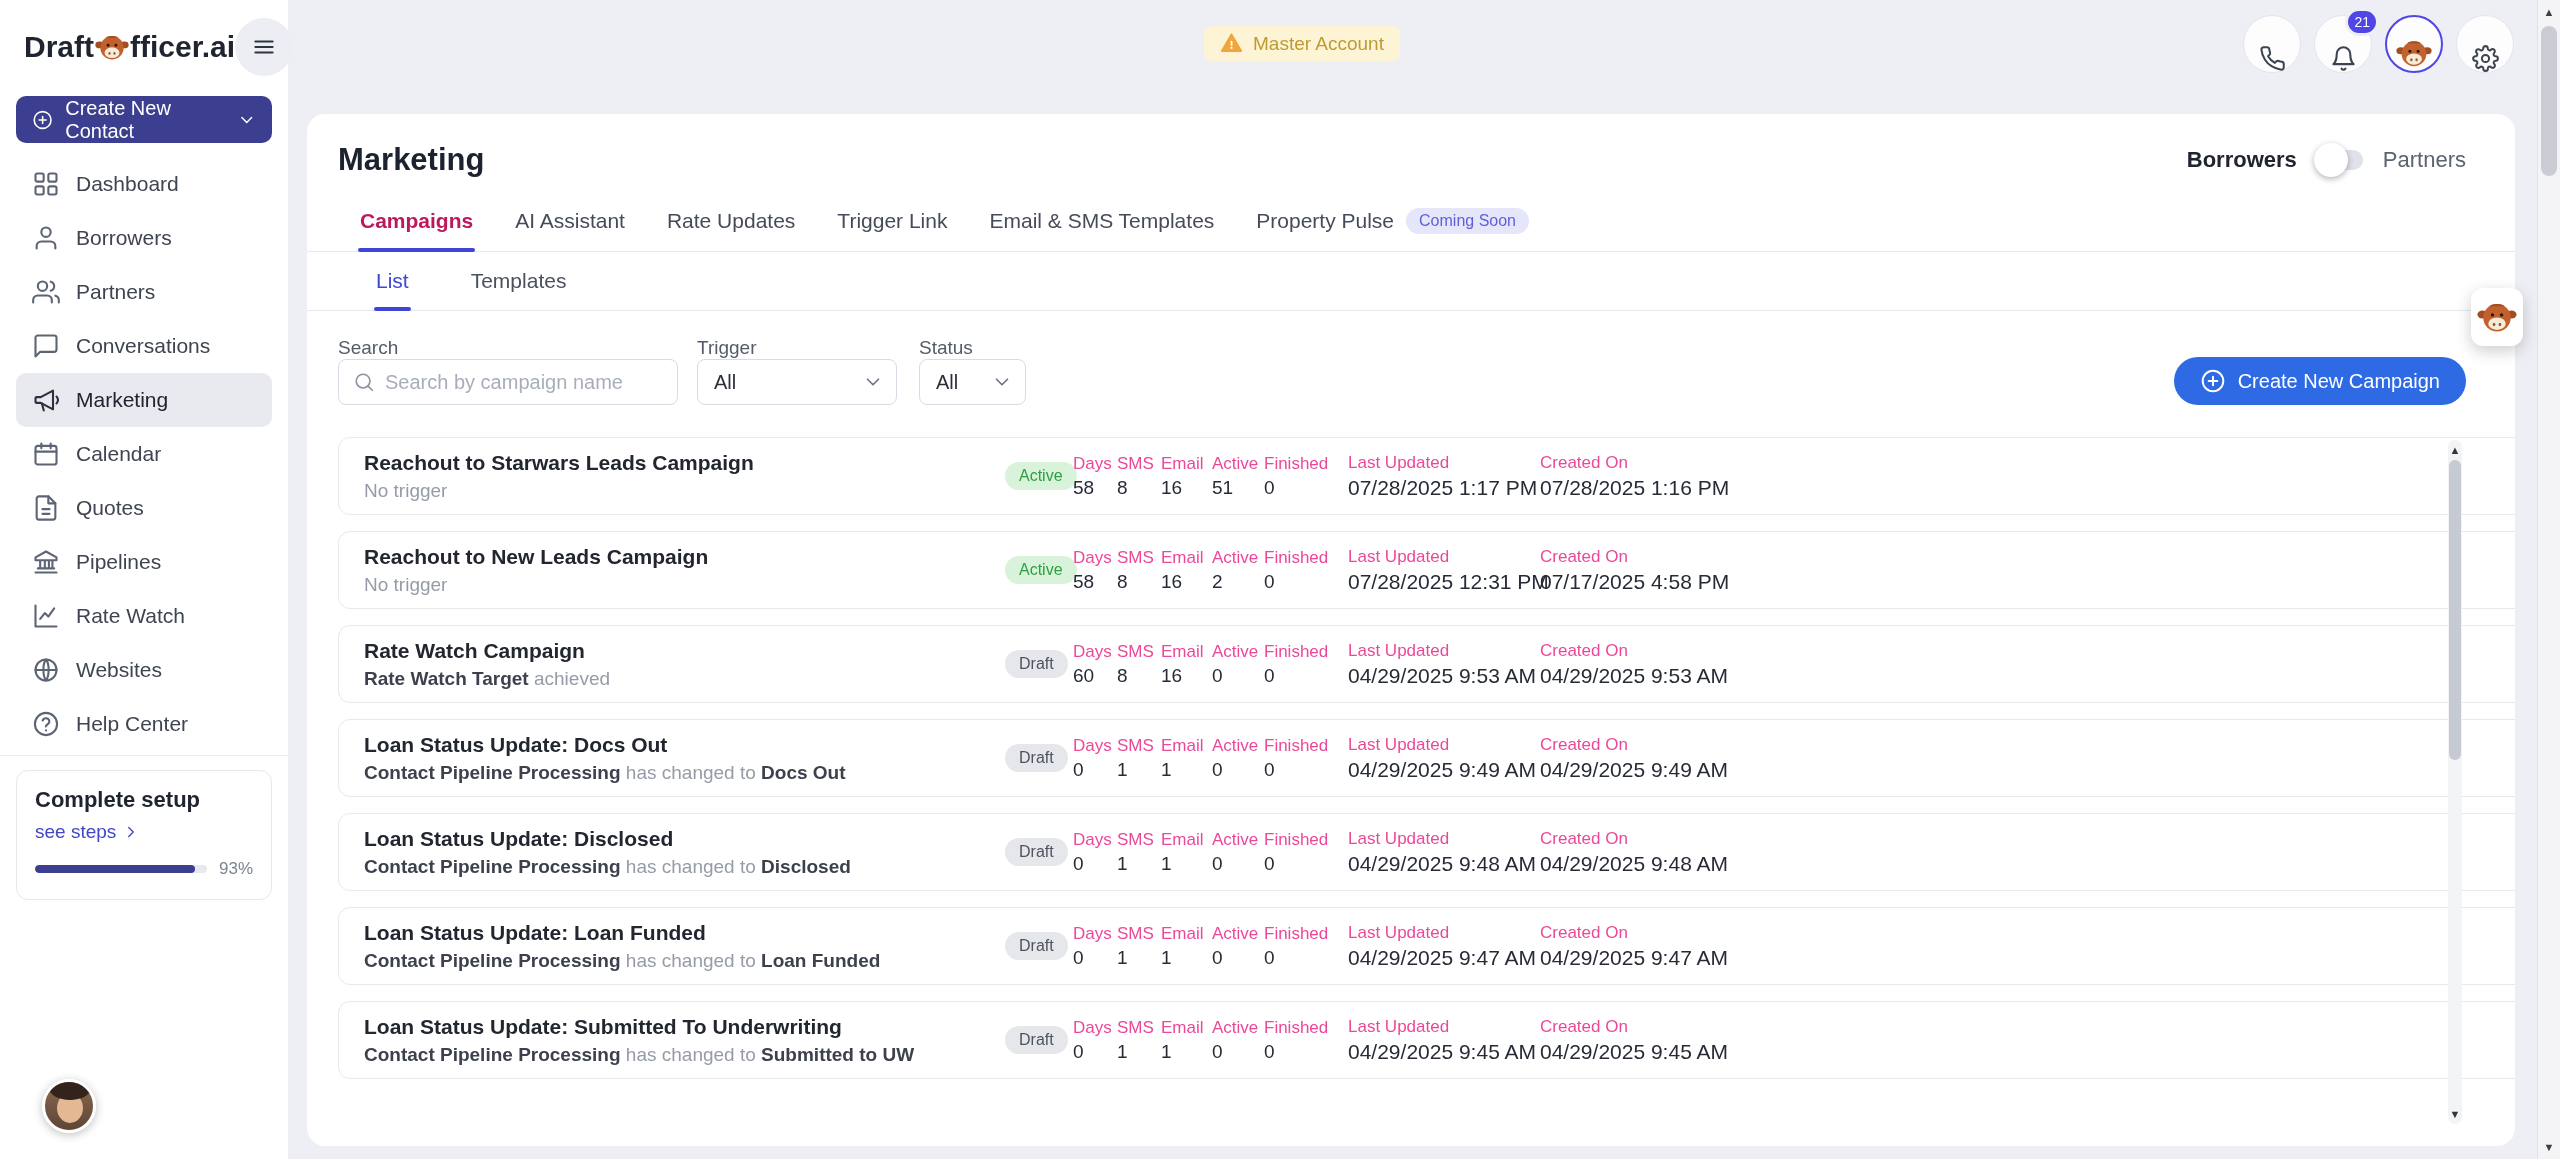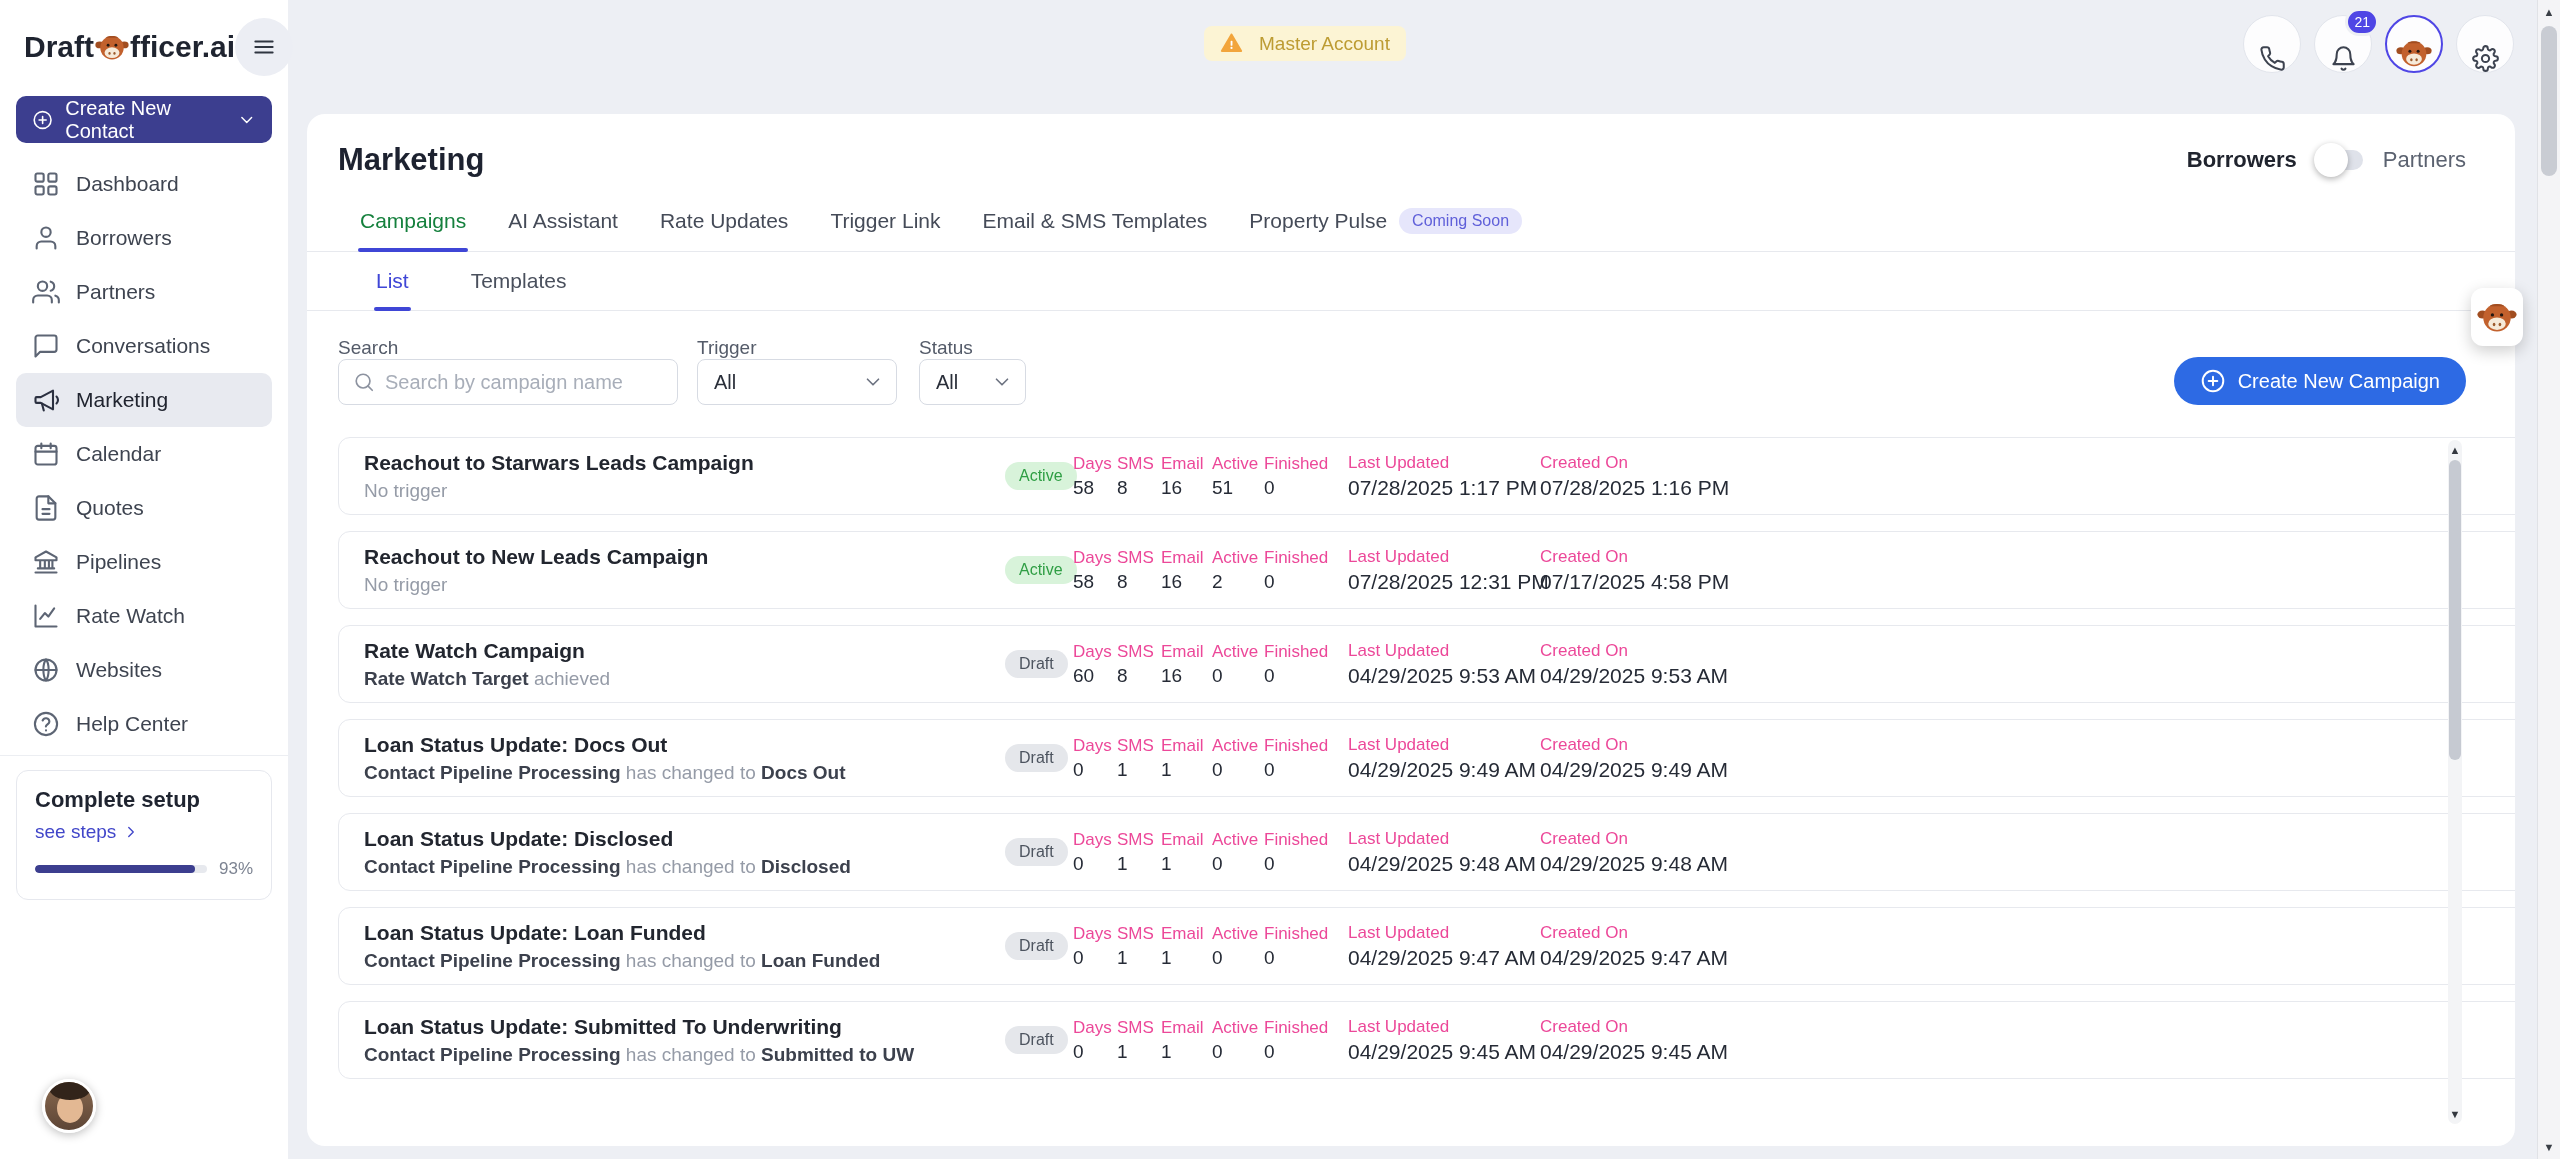--- a/index.html
+++ b/index.html
@@ -47,21 +47,21 @@
     width: 54px; height: 54px; border-radius: 50%; position: relative; overflow: hidden;
     background: linear-gradient(180deg, #8a6a4f, #5d4536);
     border: 3px solid #fff; box-shadow: 0 2px 10px rgba(0,0,0,.25); cursor: pointer;
   }
   .avatar::before { content: ""; position: absolute; left: 12px; top: 11px; width: 26px; height: 30px; border-radius: 50%; background: #e3b893; }
   .avatar::after  { content: ""; position: absolute; left: 4px; top: -6px; width: 42px; height: 24px; border-radius: 50%; background: #32241a; }
 
   
   .master-pill {
     position: absolute; left: 1204px; top: 26px; height: 35px; z-index: 3;
-    background: #fcf4d4; border-radius: 8px; display: flex; align-items: center; gap: 16px;
+    background: #fcf4d4; border-radius: 8px; display: flex; align-items: center; gap: 10px;
     padding: 0 16px; font-size: 19px; color: #bd9c33; font-weight: 500;
   }
   .header-icons { position: absolute; top: 15px; right: 46px; display: flex; align-items: center; gap: 13px; z-index: 3; }
   .icon-btn {
     width: 58px; height: 58px; border-radius: 50%; background: #fdfdfe; border: 1.5px solid #e2e5ec;
     display: flex; align-items: flex-end; justify-content: center; position: relative; cursor: pointer;
   }
   .icon-btn svg.stroke-i { width: 27px; height: 27px; color: #3d4350; }
   .icon-btn.mascot { border: 2px solid #4f46e5; }
   .bell-badge {
@@ -78,21 +78,21 @@
   .card-head { display: flex; align-items: center; justify-content: space-between; padding: 28px 49px 0 31px; }
   .page-title { font-size: 31px; font-weight: bold; color: #1d2230; }
   .audience { display: flex; align-items: center; gap: 20px; font-size: 22px; }
   .aud-left { font-weight: bold; color: #20242e; }
   .aud-right { color: #5b6270; }
   .switch { width: 46px; height: 20px; border-radius: 10px; background: #dfe2ea; position: relative; cursor: pointer; }
   .switch .knob { position: absolute; left: -3px; top: -7px; width: 34px; height: 34px; border-radius: 50%; background: #fff; box-shadow: 0 2px 6px rgba(0,0,0,.3); }
 
   .tabs { display: flex; gap: 38px; padding: 0 49px 0 51px; margin-top: 18px; border-bottom: 1px solid #e7e9ee; }
   .tab { position: relative; padding: 12px 2px 17px; font-size: 21px; color: #454b58; display: flex; align-items: center; gap: 12px; cursor: pointer; white-space: nowrap; }
-  .tab.active { color: #15803d; font-weight: 400; }
+  .tab.active { color: #be185d; font-weight: 700; }
   .tab.active::after { content: ""; position: absolute; left: 0; right: 0; bottom: -1px; height: 4px; background: #3f46d6; border-radius: 2px; }
   .coming-soon { background: #e6e6fb; color: #5f5fd9; font-size: 16px; padding: 4px 13px; border-radius: 999px; font-weight: 400; }
 
   .subtabs { display: flex; gap: 58px; padding: 0 49px 0 67px; border-bottom: 1px solid #e7e9ee; }
   .subtab { position: relative; padding: 17px 2px; font-size: 21px; color: #4a505d; cursor: pointer; }
   .subtab.active { color: #3f46d6; font-weight: 500; }
   .subtab.active::after { content: ""; position: absolute; left: 0; right: 0; bottom: -1px; height: 4px; background: #3f46d6; border-radius: 2px; }
 
   .filters { display: flex; align-items: flex-end; padding: 0 49px 0 31px; margin-top: 26px; }
   .f-group { display: flex; flex-direction: column; }

